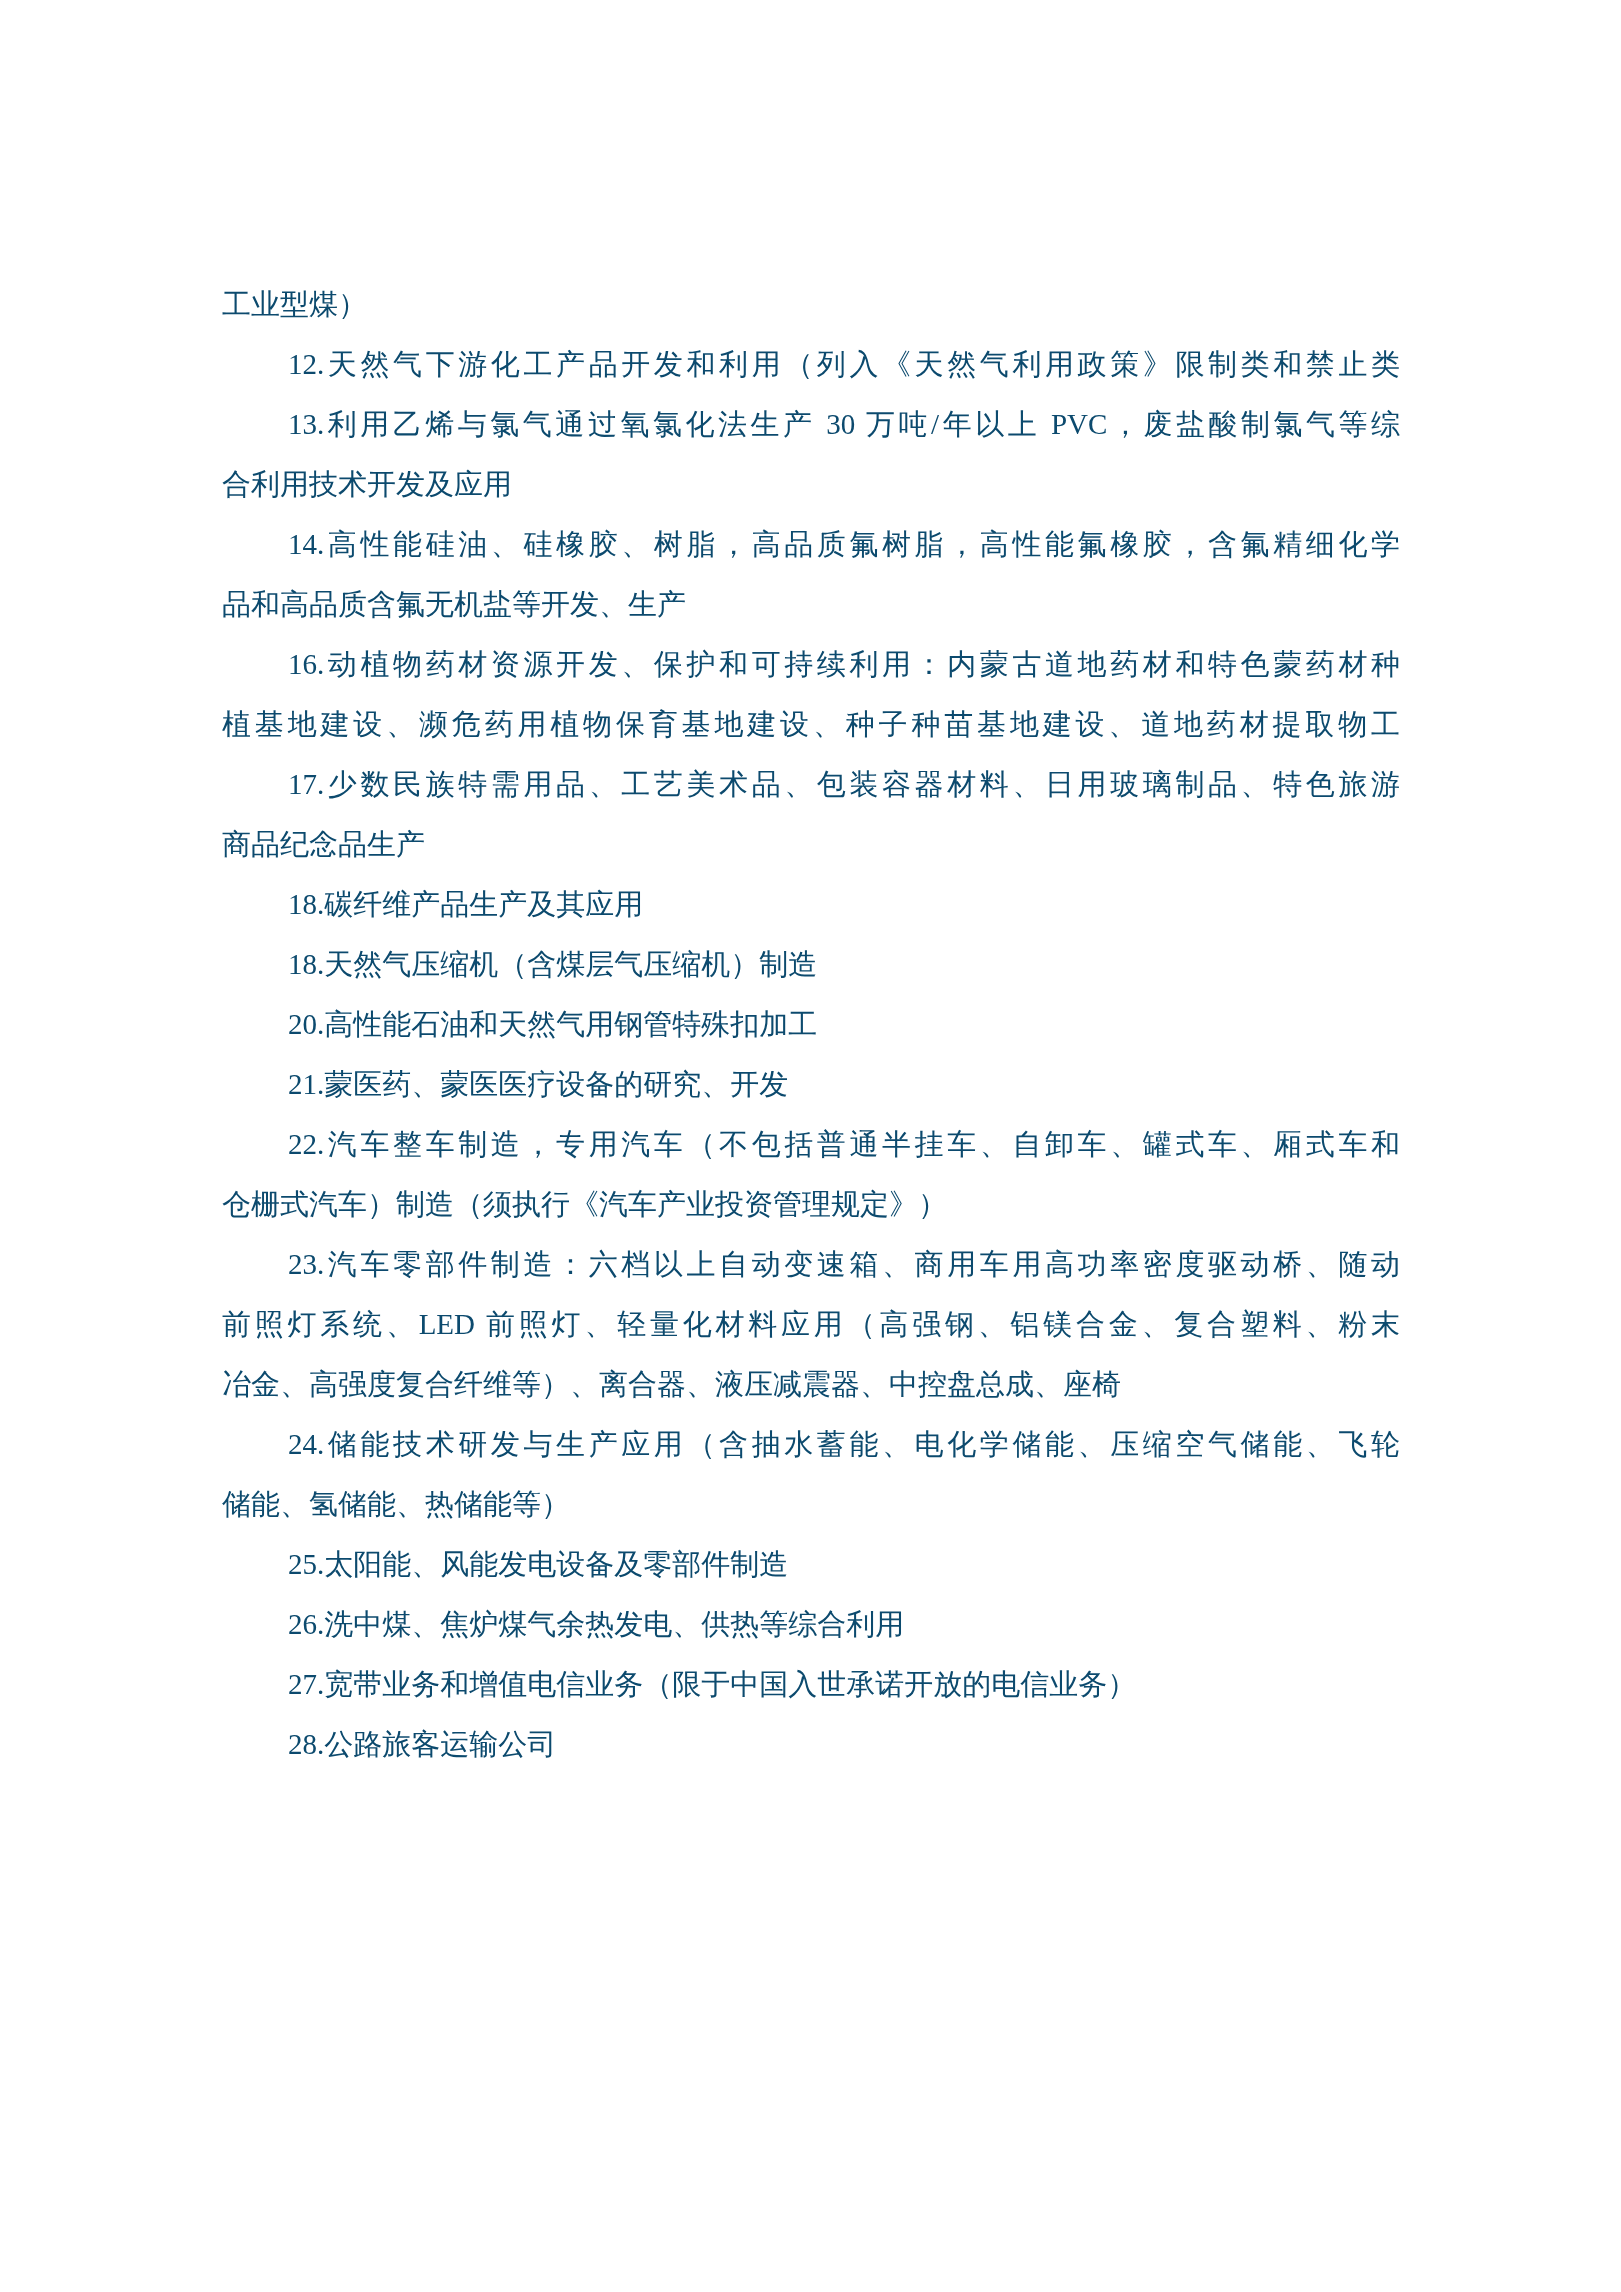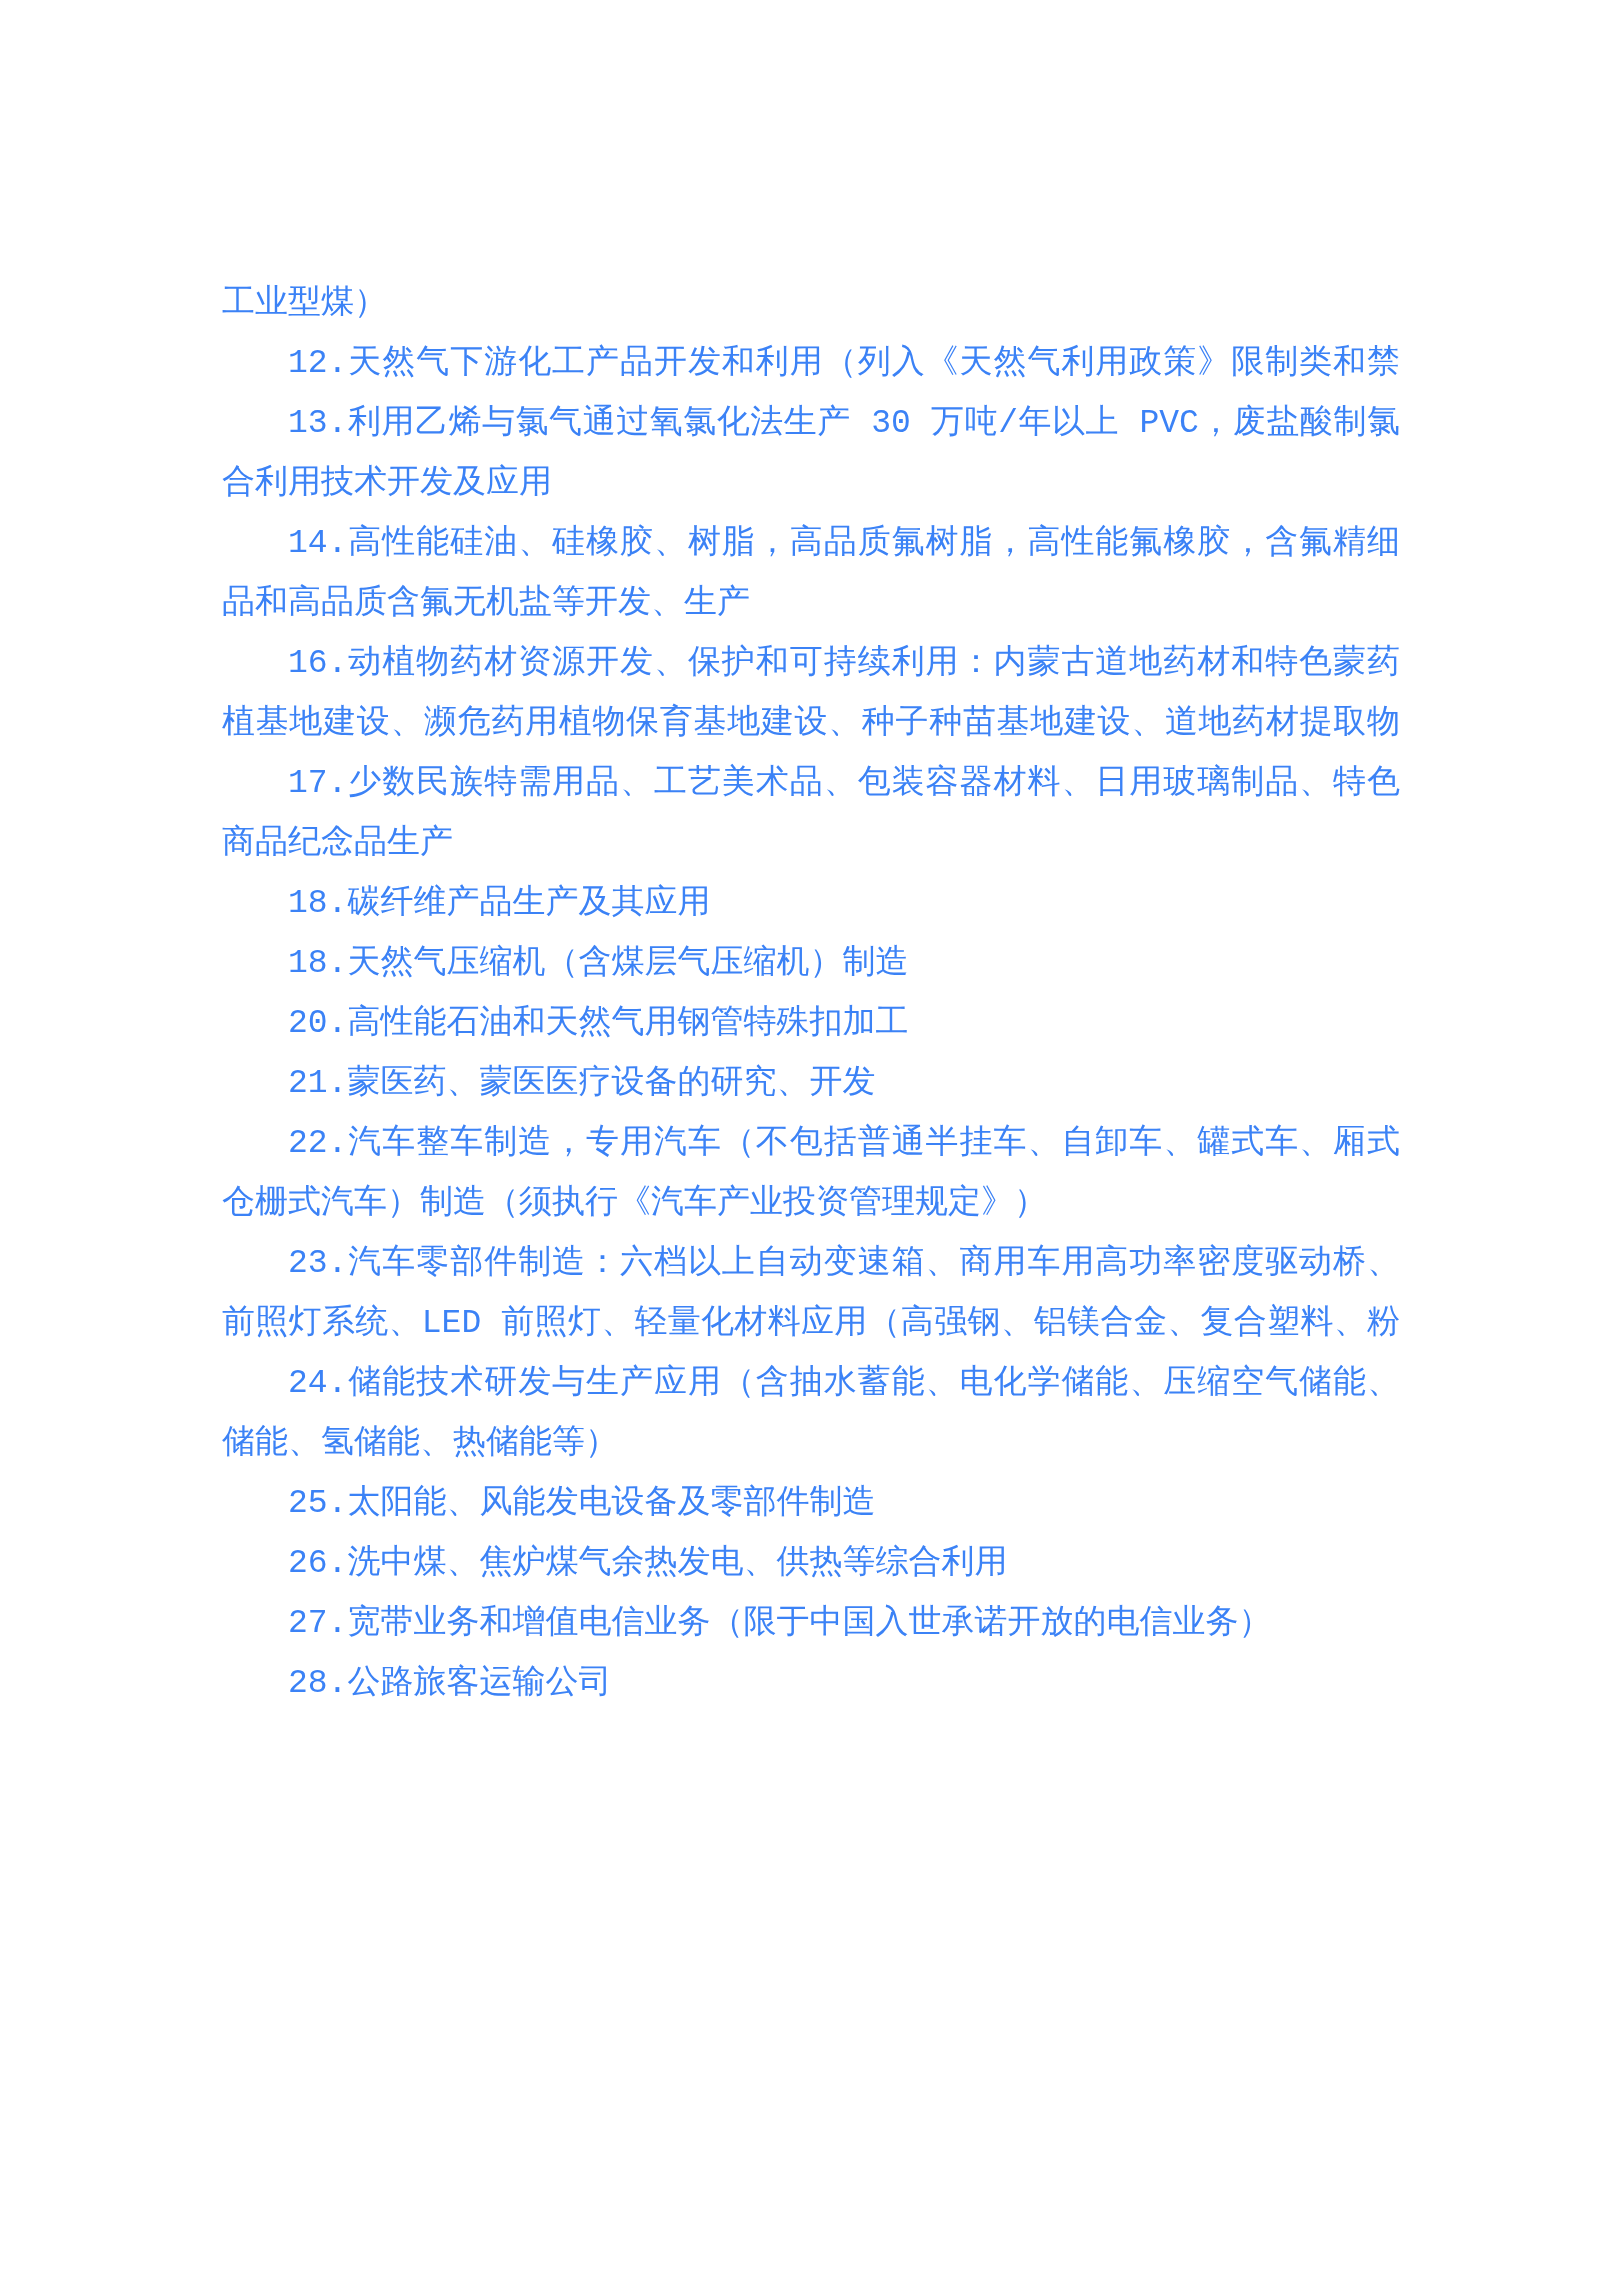--- a/index.html
+++ b/index.html
@@ -13,23 +13,23 @@
     height: 2293px;
     margin: 0 auto;
     background: #ffffff;
     overflow: hidden;
   }
   .text-block {
     position: absolute;
     left: 222px;
     top: 274px;
     width: 1178px;
-    font-family: Liberation Mono, monospace;
-    font-size: 33px;
-    color: #3b82f6;
+    font-family: Liberation Serif, serif;
+    font-size: 29px;
+    color: #0c4a6e;
   }
   .line {
     height: 60px;
     line-height: 60px;
     overflow: hidden;
     text-align: left;
     white-space: pre-wrap;
   }
   .line.indent {
     padding-left: 66px;
@@ -56,20 +56,21 @@
       <div class="line indent full">17.少数民族特需用品、工艺美术品、包装容器材料、日用玻璃制品、特色旅游</div>
       <div class="line">商品纪念品生产</div>
       <div class="line indent">18.碳纤维产品生产及其应用</div>
       <div class="line indent">18.天然气压缩机（含煤层气压缩机）制造</div>
       <div class="line indent">20.高性能石油和天然气用钢管特殊扣加工</div>
       <div class="line indent">21.蒙医药、蒙医医疗设备的研究、开发</div>
       <div class="line indent full">22.汽车整车制造，专用汽车（不包括普通半挂车、自卸车、罐式车、厢式车和</div>
       <div class="line">仓栅式汽车）制造（须执行《汽车产业投资管理规定》）</div>
       <div class="line indent full">23.汽车零部件制造：六档以上自动变速箱、商用车用高功率密度驱动桥、随动</div>
       <div class="line full">前照灯系统、LED 前照灯、轻量化材料应用（高强钢、铝镁合金、复合塑料、粉末</div>
+      <div class="line">冶金、高强度复合纤维等）、离合器、液压减震器、中控盘总成、座椅</div>
       <div class="line indent full">24.储能技术研发与生产应用（含抽水蓄能、电化学储能、压缩空气储能、飞轮</div>
       <div class="line">储能、氢储能、热储能等）</div>
       <div class="line indent">25.太阳能、风能发电设备及零部件制造</div>
       <div class="line indent">26.洗中煤、焦炉煤气余热发电、供热等综合利用</div>
       <div class="line indent">27.宽带业务和增值电信业务（限于中国入世承诺开放的电信业务）</div>
       <div class="line indent">28.公路旅客运输公司</div>
     </div>
 </div>
 
 

